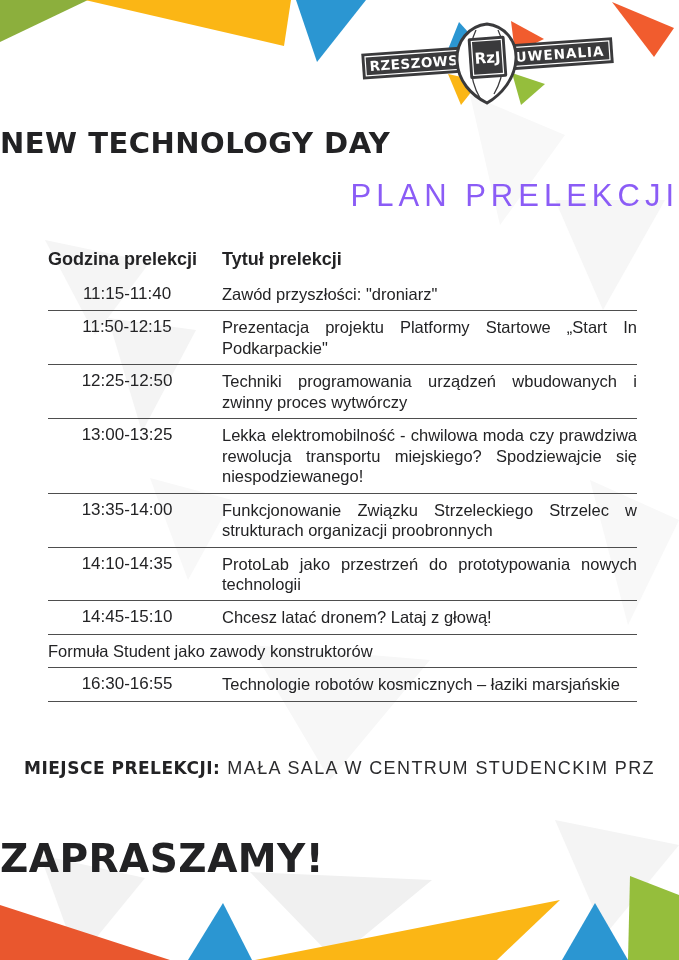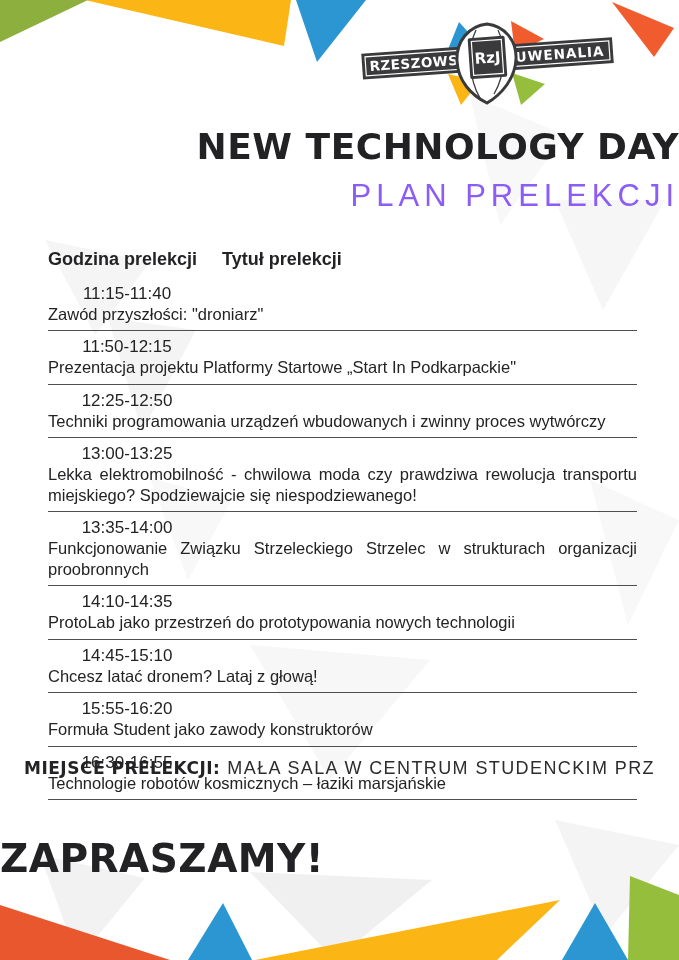--- a/index.html
+++ b/index.html
@@ -5,31 +5,31 @@
   html,body{margin:0;padding:0;background:#e8e8e8;}
   .page{
     position:relative;width:679px;height:960px;margin:0 auto;
     background:#ffffff;overflow:hidden;
     font-family:"Liberation Sans",sans-serif;color:#262626;
   }
   .deco{position:absolute;inset:0;z-index:0;pointer-events:none;}
   .content{position:absolute;inset:0;z-index:2;}
   .logo{position:absolute;top:8px;left:338px;width:284px;height:100px;}
   .title{
-    position:absolute;top:126px;left:0;width:100%;text-align:right;
-    font-family:"DejaVu Sans",sans-serif;font-weight:bold;font-size:36px;
+    position:absolute;top:126px;left:0;width:100%;text-align:left;
+    font-family:"DejaVu Sans",sans-serif;font-weight:bold;font-size:29px;
     letter-spacing:0.5px;color:#222224;
   }
   .subtitle{
     position:absolute;top:178px;left:0;width:100%;text-align:right;
     font-size:31px;font-weight:400;letter-spacing:5px;color:#8b5cf6;
   }
   .table{position:absolute;top:246px;left:48px;width:589px;}
   .t-head{display:flex;align-items:flex-start;padding:3px 0 8px 0;font-weight:bold;font-size:18px;color:#232325;justify-content:center;}
-  .t-row{display:flex;align-items:flex-start;padding:6px 0;border-bottom:1.6px solid #4e4e4e;flex-direction:column;}
+  .t-row{display:flex;align-items:flex-start;padding:6px 0;border-bottom:1.6px solid #4e4e4e;}
   .t-time-h{width:158px;padding-right:16px;text-align:left;flex:none;}
   .t-time{width:158px;padding-right:16px;text-align:center;flex:none;font-size:17px;color:#232325;}
   .t-title-h{flex:1;}
   .t-title{flex:1;font-size:16.5px;line-height:1.24;text-align:justify;color:#232325;}
   .location{
     position:absolute;top:758px;left:0;width:100%;text-align:center;white-space:nowrap;
   }
   .location .lbl{
     font-family:"DejaVu Sans",sans-serif;font-weight:bold;font-size:17px;
     letter-spacing:0.5px;color:#232325;margin-right:7px;
@@ -144,21 +144,20 @@
       </div>
       <div class="t-row">
         <div class="t-time">14:10-14:35</div>
         <div class="t-title">ProtoLab jako przestrzeń do prototypowania nowych technologii</div>
       </div>
       <div class="t-row">
         <div class="t-time">14:45-15:10</div>
         <div class="t-title">Chcesz latać dronem? Lataj z głową!</div>
       </div>
       <div class="t-row">
-        <div class="t-time">15:55-16:20</div>
         <div class="t-title">Formuła Student jako zawody konstruktorów</div>
       </div>
       <div class="t-row">
         <div class="t-time">16:30-16:55</div>
         <div class="t-title">Technologie robotów kosmicznych – łaziki marsjańskie</div>
       </div>
     </div>
 
     <div class="location">
       <span class="lbl">MIEJSCE PRELEKCJI:</span><span class="val">MAŁA SALA W CENTRUM STUDENCKIM PRZ</span>

